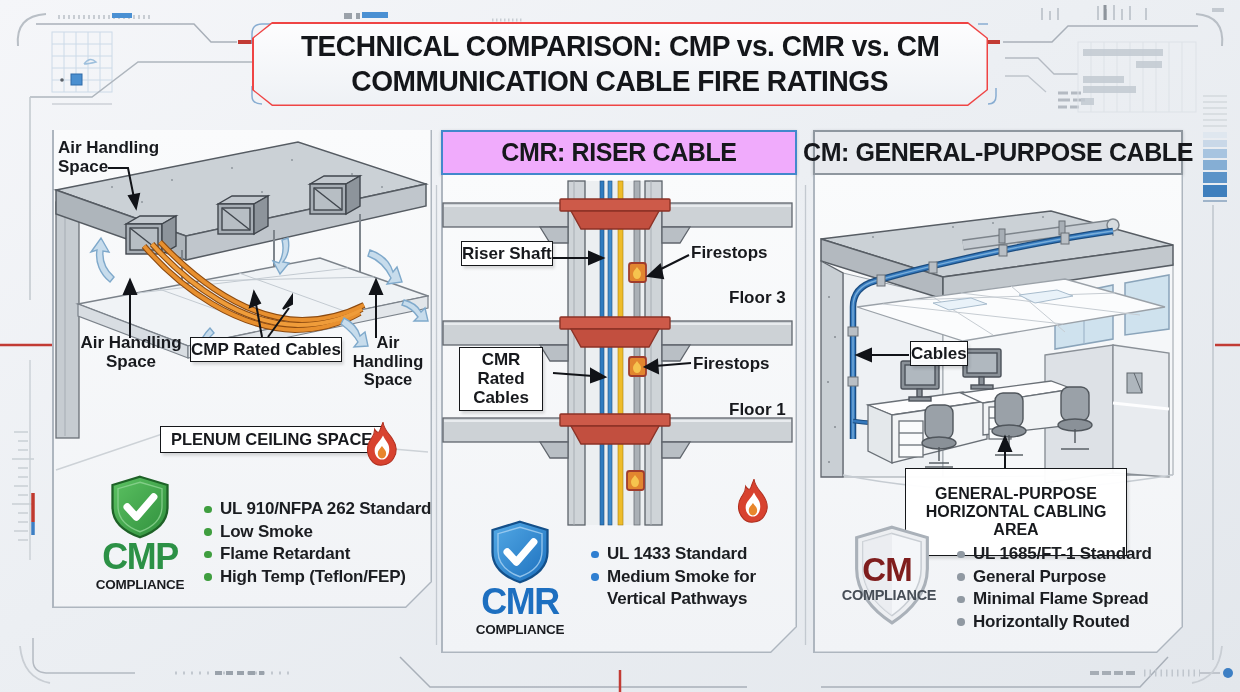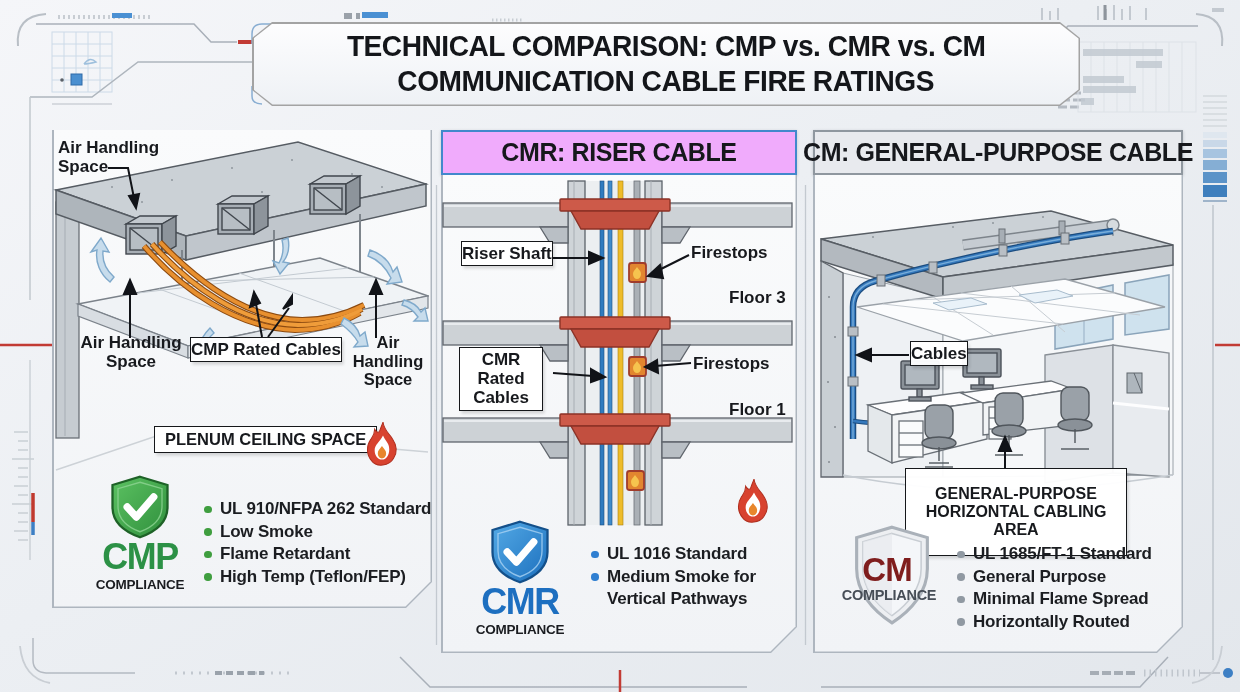--- a/index.html
+++ b/index.html
@@ -2,22 +2,22 @@
 <html><head>
 <meta charset="utf-8">
 <style>
   html,body{margin:0;padding:0}
   body{width:1240px;height:692px;overflow:hidden;position:relative;
        font-family:"Liberation Sans",sans-serif;
        background:linear-gradient(150deg,#f5f6f9 0%,#ecEFf3 45%,#e3e7ec 100%);}
   #decor{position:absolute;left:0;top:0;width:1240px;height:692px;z-index:0;pointer-events:none}
 
   
-  .title-wrap{position:absolute;left:252px;top:22px;width:828px;height:84px;z-index:2;
-    background:#a3a3a3;
+  .title-wrap{position:absolute;left:252px;top:22px;width:736px;height:84px;z-index:2;
+    background:#ef4444;
     clip-path:polygon(20px 0,calc(100% - 20px) 0,100% 16px,100% calc(100% - 16px),calc(100% - 20px) 100%,20px 100%,0 calc(100% - 16px),0 16px);}
   .title-inner{position:absolute;left:1.5px;top:1.5px;right:1.5px;bottom:1.5px;
     background:linear-gradient(#fdfdfe,#eef1f5);
     clip-path:polygon(19px 0,calc(100% - 19px) 0,100% 15px,100% calc(100% - 15px),calc(100% - 19px) 100%,19px 100%,0 calc(100% - 15px),0 15px);
     display:flex;flex-direction:column;align-items:center;justify-content:center;}
   .title-line{font-size:29px;font-weight:bold;color:#14161a;letter-spacing:-.5px;line-height:35px;transform:scaleX(.97);white-space:nowrap}
 
   
   .panel{position:absolute;top:130px;z-index:2}
   #panel-cmp{left:52px;width:380px}
@@ -296,21 +296,21 @@
           <polygon points="318,162 330,162 324,148"></polygon>
       </g>
 
       <polyline points="4,338 122,298 376,320" fill="none" stroke="#cdd2d7" stroke-width="1.5"></polyline>
     </svg>
 
     <div class="dlabel" style="left:6px;top:8px;width:104px">Air Handling Space</div>
     <div class="dlabel ctr" style="left:26px;top:203px;width:106px">Air Handling Space</div>
     <div class="dlabel dbox" style="left:138px;top:207px">CMP Rated Cables</div>
     <div class="dlabel ctr" style="left:298px;top:203px;width:76px;font-size:16.5px">Air Handling Space</div>
-    <div class="dlabel dbox" style="left:102px;top:296px;font-size:16.5px;padding:3px 10px">PLENUM CEILING SPACE</div>
+    <div class="dlabel dbox" style="left:108px;top:296px;font-size:16.5px;padding:3px 10px">PLENUM CEILING SPACE</div>
 
     <svg class="flame" style="left:310px;top:291px" width="42" height="48" viewBox="0 0 40 46">
       <path d="M20,1 C21,9 26,12 29,17 C33,23 34,30 30,36 C26,43 14,45 9,38 C4,32 4,24 8,18 C10,15 12,13 12,8 C14,11 16,12 17,9 C18,6 19,4 20,1 Z" fill="#d8422f" stroke="#b02f1f" stroke-width="1"></path>
       <path d="M20,14 C22,19 26,21 26,27 C26,33 23,37 19,37 C15,37 12,33 12,28 C12,23 17,20 20,14 Z" fill="#ffffff"></path>
       <path d="M19,24 C21,27 23,28 23,31 C23,34 21,36 19,36 C17,36 15,34 15,31 C15,28 17,27 19,24 Z" fill="#e8862c"></path>
     </svg>
 
     <div class="badge" style="left:13px;top:344px">
       <svg width="76" height="66" viewBox="0 0 76 72">
         <defs>
@@ -432,21 +432,21 @@
           </defs>
         <path d="M38,3 L68,12 V36 C68,53 55,63 38,69 C21,63 8,53 8,36 V12 Z" fill="url(#gBlue)" stroke="#14508a" stroke-width="2.5"></path>
         <path d="M38,9 L62,16 V35 C62,49 52,58 38,63 C24,58 14,49 14,35 V16 Z" fill="none" stroke="#a9d2f2" stroke-width="1.5" opacity=".8"></path>
         <path d="M24,36 L34,47 L53,25" fill="none" stroke="#ffffff" stroke-width="8" stroke-linecap="round" stroke-linejoin="round"></path>
       </svg>
       <div class="acro">CMR</div>
       <div class="cap">COMPLIANCE</div>
     </div>
 
     <ul class="blist" style="left:141px;width:205px">
-      <li>UL 1016 Standard</li>
+      <li>UL 1433 Standard</li>
       <li>Medium Smoke for Vertical Pathways</li>
     </ul>
   </div>
 </section>
 
 <section class="panel" id="panel-cm">
   <div class="panel-header">CM: GENERAL-PURPOSE CABLE</div>
   <div class="panel-body">
     <div class="body-inner"></div>
 

